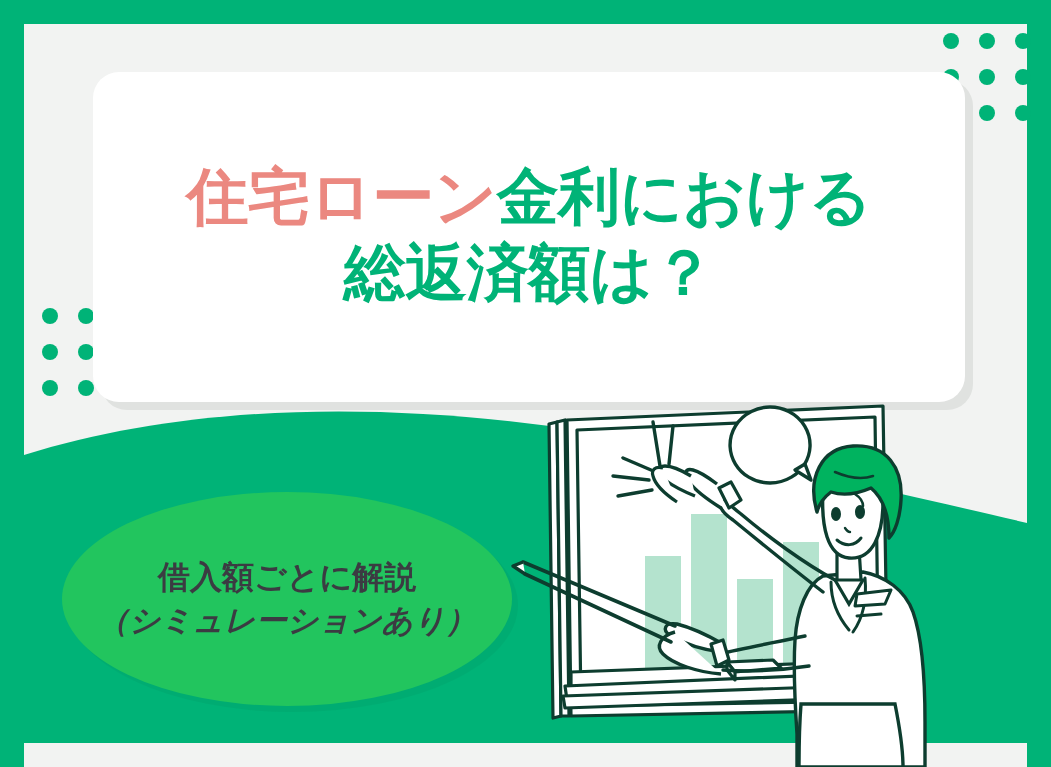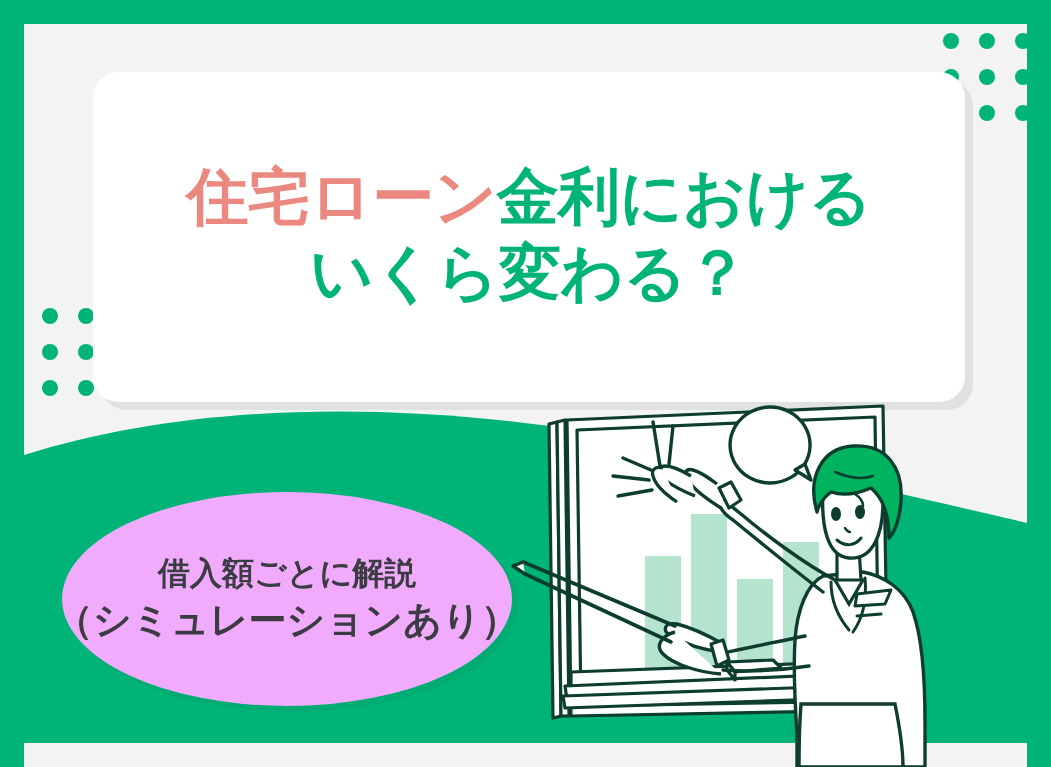--- a/index.html
+++ b/index.html
@@ -74,32 +74,32 @@
     position:absolute;left:6px;top:6px;
     width:450px;height:214px;
     border-radius:50%;
     background:#00a069;
     opacity:.35;
   }
   .badge{
     position:absolute;left:0;top:0;
     width:450px;height:214px;
     border-radius:50%;
-    background:#f0abfc;
+    background:#22c55e;
     display:flex;flex-direction:column;
     align-items:center;justify-content:center;
   }
   .badge-line{
     color:#3b3b42;
     font-weight:bold;
     font-size:32px;
     line-height:1.35;
     white-space:nowrap;
   }
-  .badge-line.small{font-size:38px;}
+  .badge-line.small{font-size:31px;font-style:italic;}
 
   
   .illus{
     position:absolute;
     left:505px;top:404px;
     width:546px;height:363px;
   }
   .sr{
     position:absolute;width:1px;height:1px;overflow:hidden;
     clip:rect(0 0 0 0);white-space:nowrap;
@@ -136,21 +136,21 @@
     <span class="dot"></span>
     <span class="dot"></span>
   </div>
 
   <div class="card-shadow"></div>
   <div class="card">
     <div class="title-line">
       <span class="c-pink">住宅ローン</span><span class="c-green">金利における</span>
     </div>
     <div class="title-line">
-      <span class="c-green">いくら変わる？</span>
+      <span class="c-green">総返済額は？</span>
     </div>
   </div>
 
   <div class="badge-wrap">
     <div class="badge-shadow"></div>
     <div class="badge">
       <div class="badge-line">借入額ごとに解説</div>
       <div class="badge-line small">（シミュレーションあり）</div>
     </div>
   </div>

